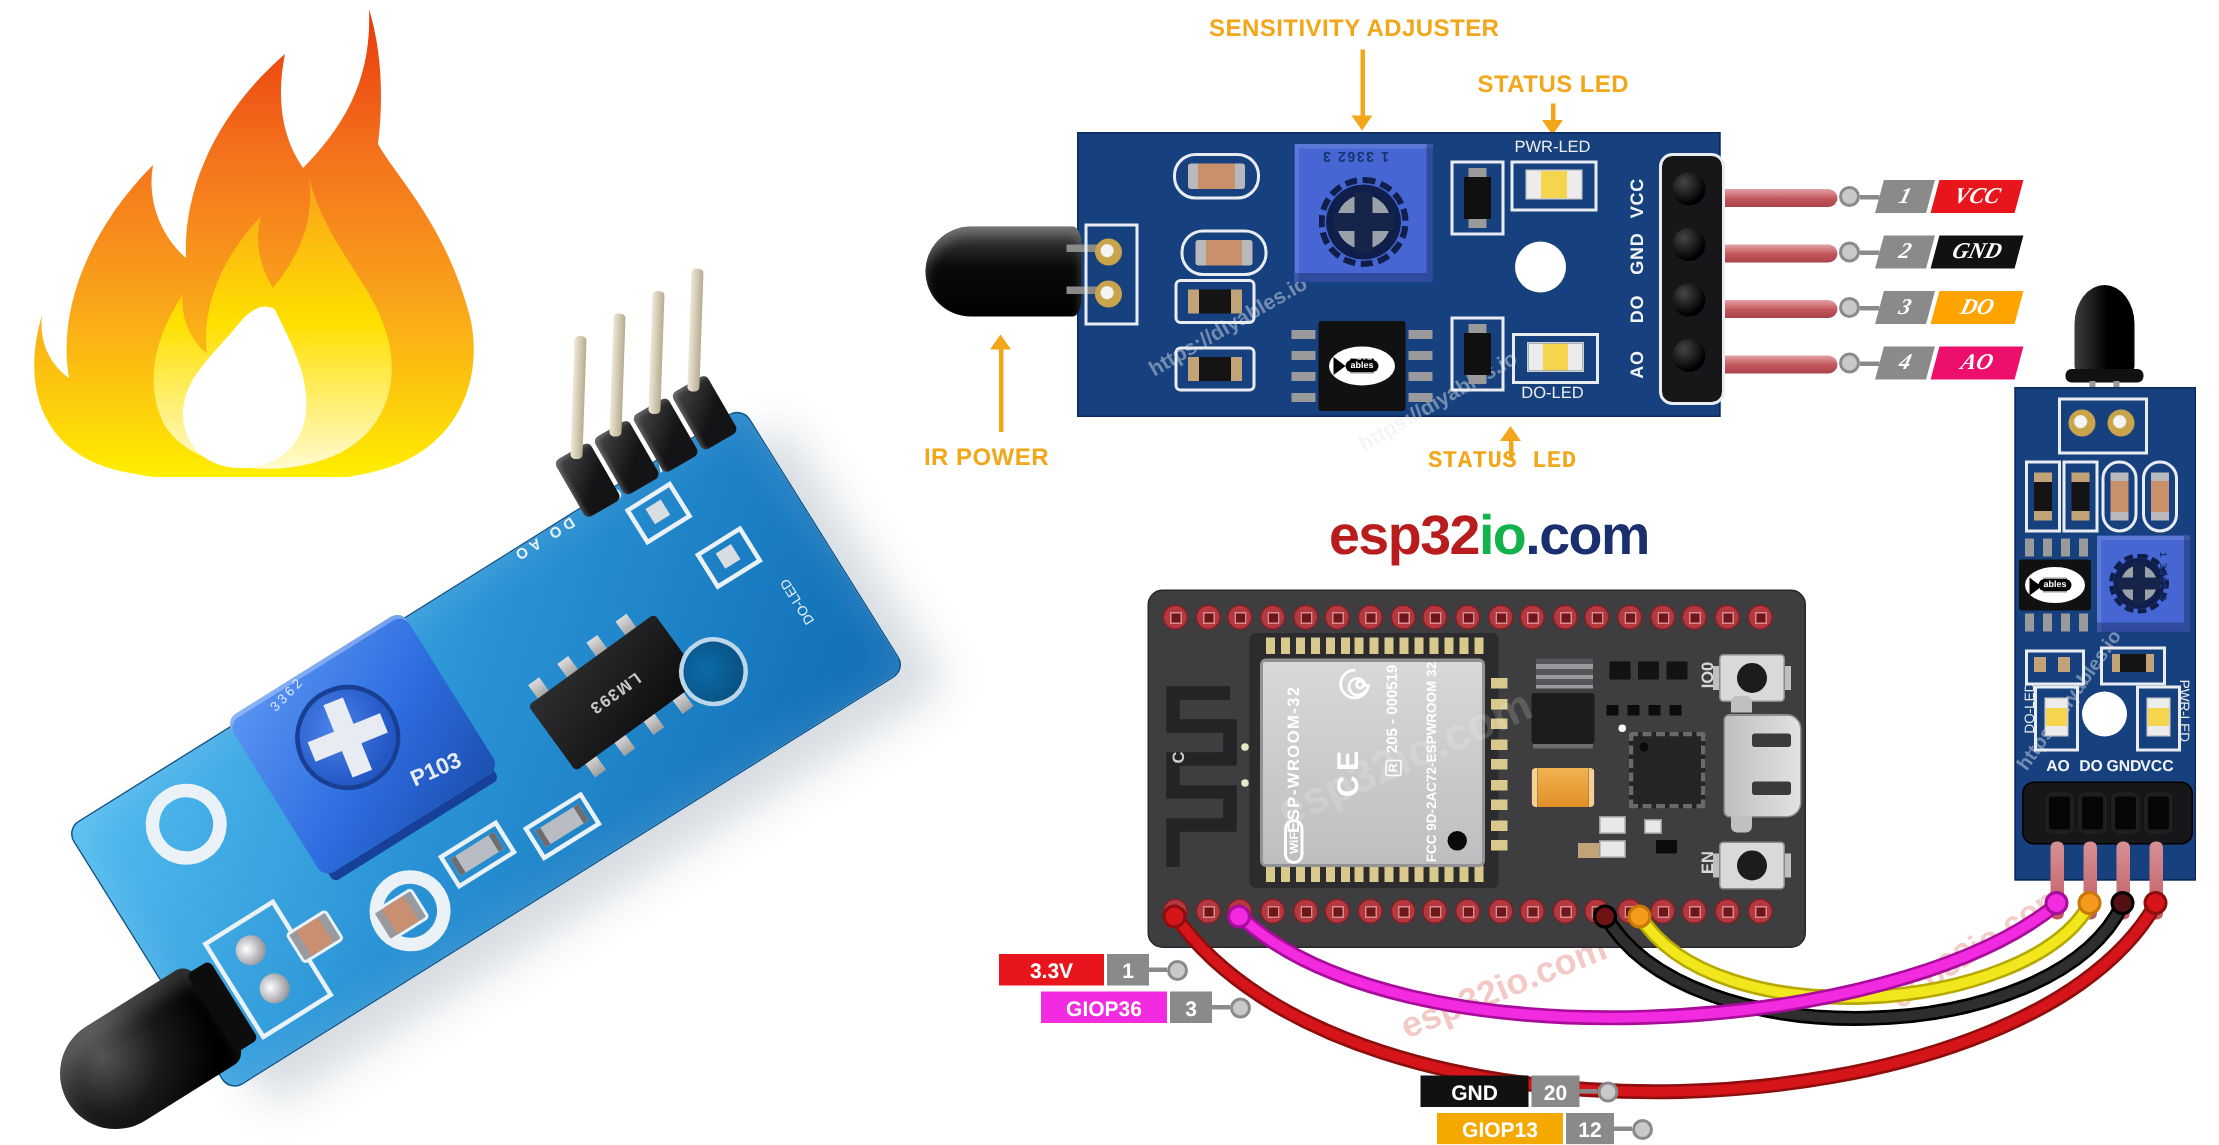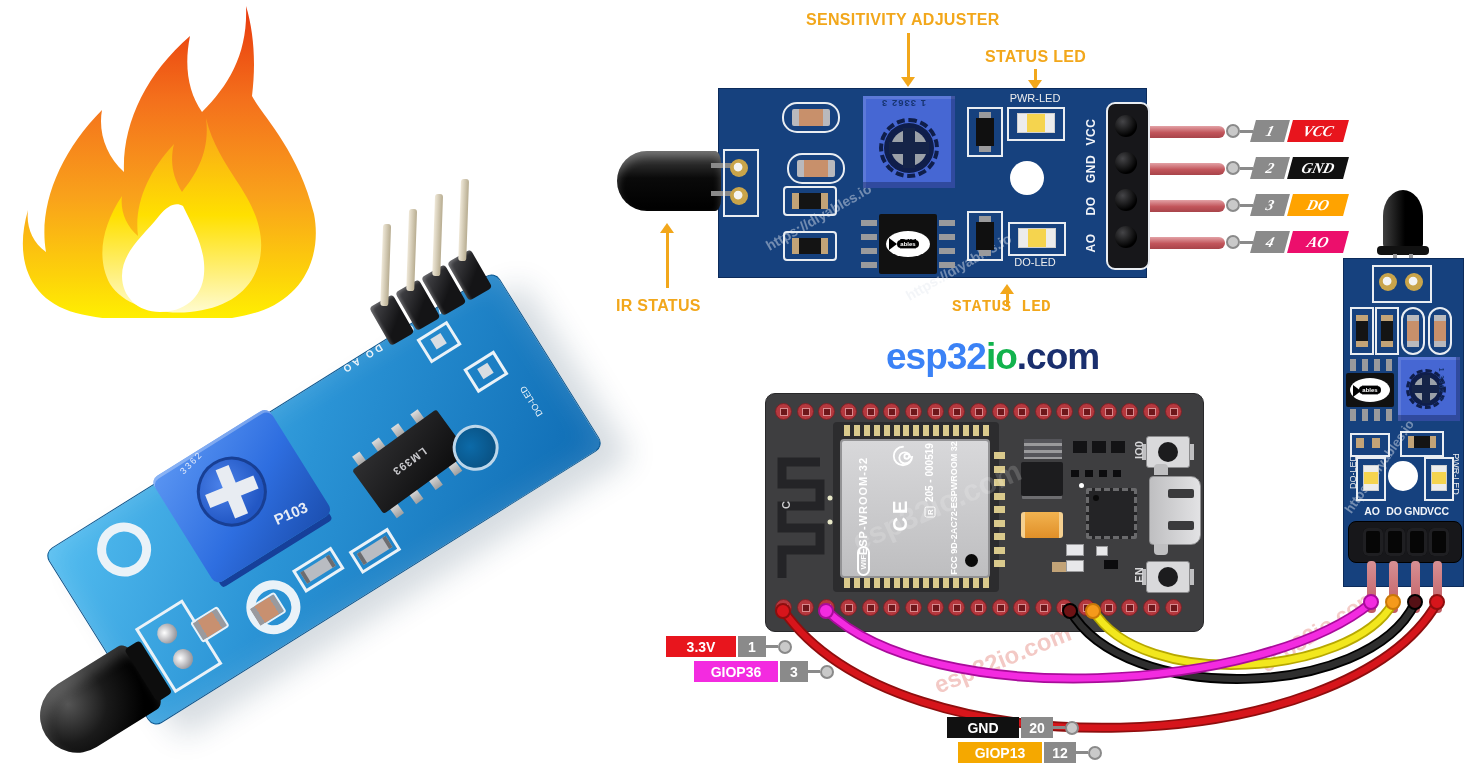--- a/index.html
+++ b/index.html
@@ -218,21 +218,21 @@
             <i class="hpin-photo"></i>
           </span>
       </div>
     </div>
   </div>
 
   <span class="callout" style="left:806px;top:11px;">SENSITIVITY ADJUSTER</span>
   <span class="arr down" style="left:907px;top:33px;height:45px;"></span>
   <span class="callout" style="left:985px;top:48px;">STATUS LED</span>
   <span class="arr down" style="left:1034px;top:69px;height:12px;"></span>
-  <span class="callout" style="left:616px;top:297px;">IR STATUS</span>
+  <span class="callout" style="left:616px;top:297px;">IR POWER</span>
   <span class="arr up" style="left:666px;top:232px;height:56px;"></span>
   <span class="callout" style="left:952px;top:298px;font-family:Liberation Mono, monospace;">STATUS LED</span>
   <span class="arr up" style="left:1006px;top:293px;height:14px;"></span>
 
   <div id="sensor-module" class="abs">
     <span class="wm" style="left:40px;top:120px;transform:rotate(-30deg);font-size:14px;color:rgba(228,232,240,.45);">https://diyables.io</span>
     <span class="wm" style="left:180px;top:170px;transform:rotate(-30deg);font-size:14px;color:rgba(228,232,240,.45);">https://diyables.io</span>
 
     <div class="abs" style="left:-102px;top:62px;width:104px;height:60px;border-radius:30px 6px 6px 30px / 50% 12px 12px 50%;background:linear-gradient(180deg,#474747,#0a0a0a 45%,#000);box-shadow:inset 0 6px 8px rgba(255,255,255,.25);"></div>
     <span class="abs" style="left:-8px;top:74px;width:26px;height:5px;background:#8a8a8a;"></span>
@@ -337,21 +337,21 @@
     <span class="bo-name" style="background:#FFA300;">DO</span>
   </div>
   <div class="bo-row" style="top:231px;">
     <span class="bo-circle"></span>
       <span class="bo-line"></span>
     <span class="bo-num">4</span>
     <span class="bo-name" style="background:#EC0F6C;">AO</span>
   </div>
 
   <div id="site-logo" class="abs">
-    <span style="color:#3b82f6;">esp32</span><span style="color:#12B34D;">io</span><span style="color:#1A2F6E;">.com</span>
+    <span style="color:#b91c1c;">esp32</span><span style="color:#12B34D;">io</span><span style="color:#1A2F6E;">.com</span>
   </div>
 
   <div id="esp32" class="abs">
     <div class="abs" style="left:9px;top:9px;width:412px;height:17px;">
         <span class="pinhole" style="left: 0px;"></span>
         <span class="pinhole" style="left: 21.65px;"></span>
         <span class="pinhole" style="left: 43.3px;"></span>
         <span class="pinhole" style="left: 64.95px;"></span>
         <span class="pinhole" style="left: 86.6px;"></span>
         <span class="pinhole" style="left: 108.25px;"></span>

